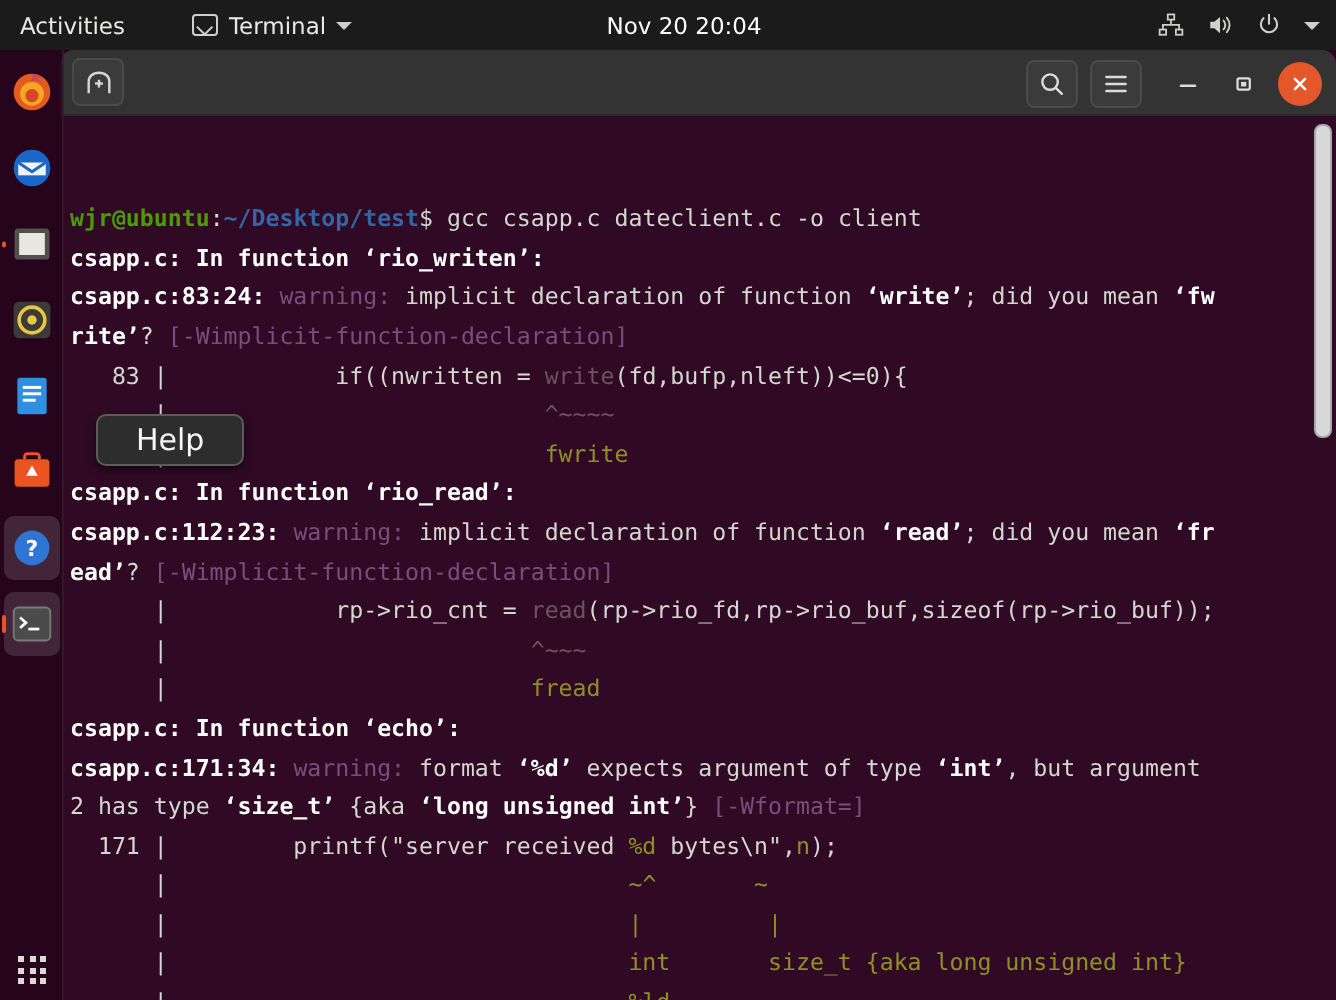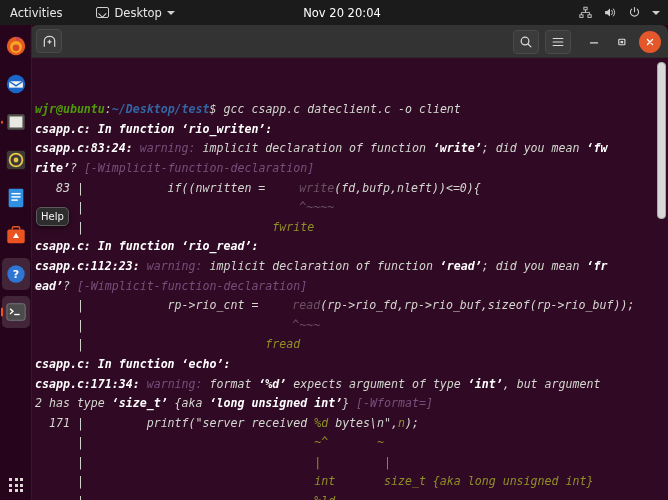--- a/index.html
+++ b/index.html
@@ -79,24 +79,24 @@
   }
   #showapps {
     position: absolute; bottom: 8px; left: 0; width: 32px;
     display: flex; align-items: center; justify-content: center;
   }
   .grid9 { display: grid; grid-template-columns: repeat(3,3px); gap: 2.5px; }
   .grid9 i { width: 3px; height: 3px; background: #ded9d7; display: block; }
 
   
   #tooltip {
-    position: absolute; left: 36px; top: 207px;
+    position: absolute; left: 48px; top: 207px;
     background: #2d2d2d; color: #f4f4f4;
     border: 1px solid #5c5c5c; border-radius: 5px;
-    padding: 3px 4px; font-size: 10px; z-index: 60;
+    padding: 3px 19px; font-size: 15px; z-index: 60;
     box-shadow: 0 2px 5px rgba(0,0,0,0.5);
   }
 
   
   #win {
     position: absolute; left: 30px; top: 25px; width: 638px; height: 475px;
     z-index: 10;
   }
   #titlebar {
     height: 33px; background: #333333;
@@ -130,52 +130,51 @@
   
   #term {
     position: relative;
     height: 442px; background: #300a24;
     overflow: hidden;
     font-family: "DejaVu Sans Mono", monospace;
     font-size: 11.6px; line-height: 19.6px;
     color: #d3d7cf;
     padding: 3px 0 0 5px;
     white-space: pre;
-    font-style: italic;
   }
   #termlines { position: relative; }
   .ln { height: 19.6px; white-space: pre; }
   .b   { font-weight: bold; color: #ffffff; margin-top: 17px; }
   .grn { color: #4e9a06; font-weight: bold; }
   .blu { color: #3465a4; font-weight: bold; }
   .wht { color: #d3d7cf; }
   .warn{ color: #75507b; }
   .olv { color: #8f8f26; margin-top: 32px; }
-  .dim { color: #6d5163; margin-left: 27px; }
+  .dim { color: #6d5163; }
 
   #scrollbar {
     position: absolute; right: 1px; top: 2px; width: 11px; height: 438px;
   }
   #sbthumb {
     position: absolute; top: 2px; left: 1px; width: 9px; height: 157px;
     background: #d8d8d8; border: 1px solid #a9a9a9; border-radius: 4px;
   }
 </style>
 </head>
 <body>
 
 <div id="screen">
 
   <div id="topbar">
     <div id="activities">
       <span>Activities</span>
     </div>
     <div class="tb-app">
       <span class="tb-app-ico"></span>
-      <span>Desktop</span>
+      <span>Terminal</span>
       <span class="caret-dn"></span>
     </div>
     <div id="clock">
       <span>Nov 20  20:04</span>
     </div>
     <div id="sysicons">
       <span class="sysicon">
         <svg width="13" height="13" viewBox="0 0 16 16">
           <rect x="6" y="1.5" width="4" height="3.2" fill="none" stroke="#cfcfcd" stroke-width="1.1"></rect>
           <rect x="1" y="10.8" width="4" height="3.2" fill="none" stroke="#cfcfcd" stroke-width="1.1"></rect>

